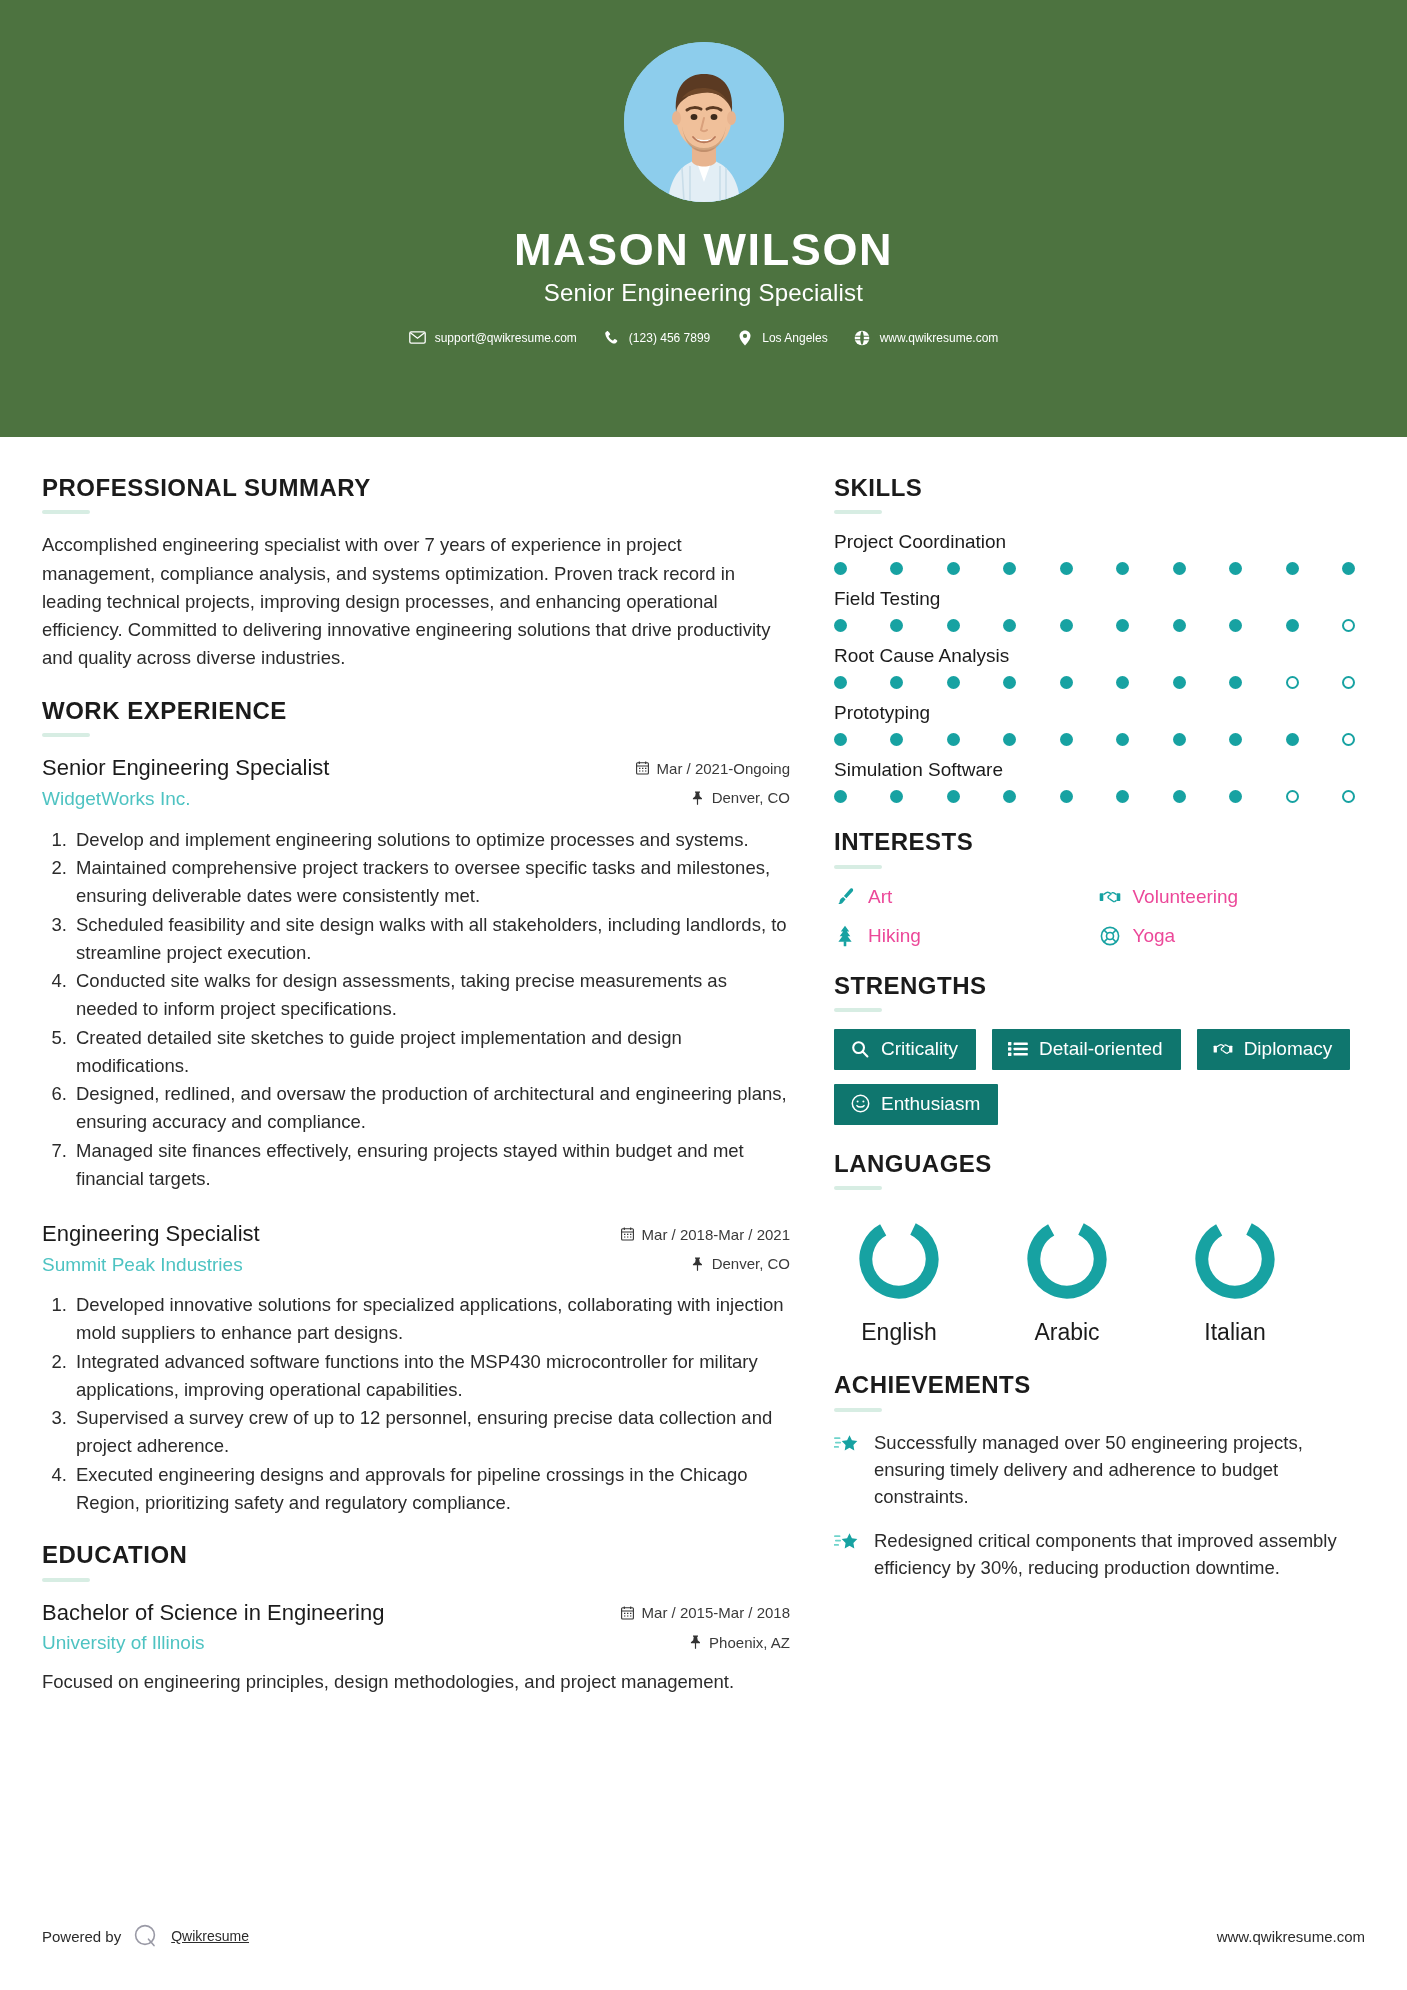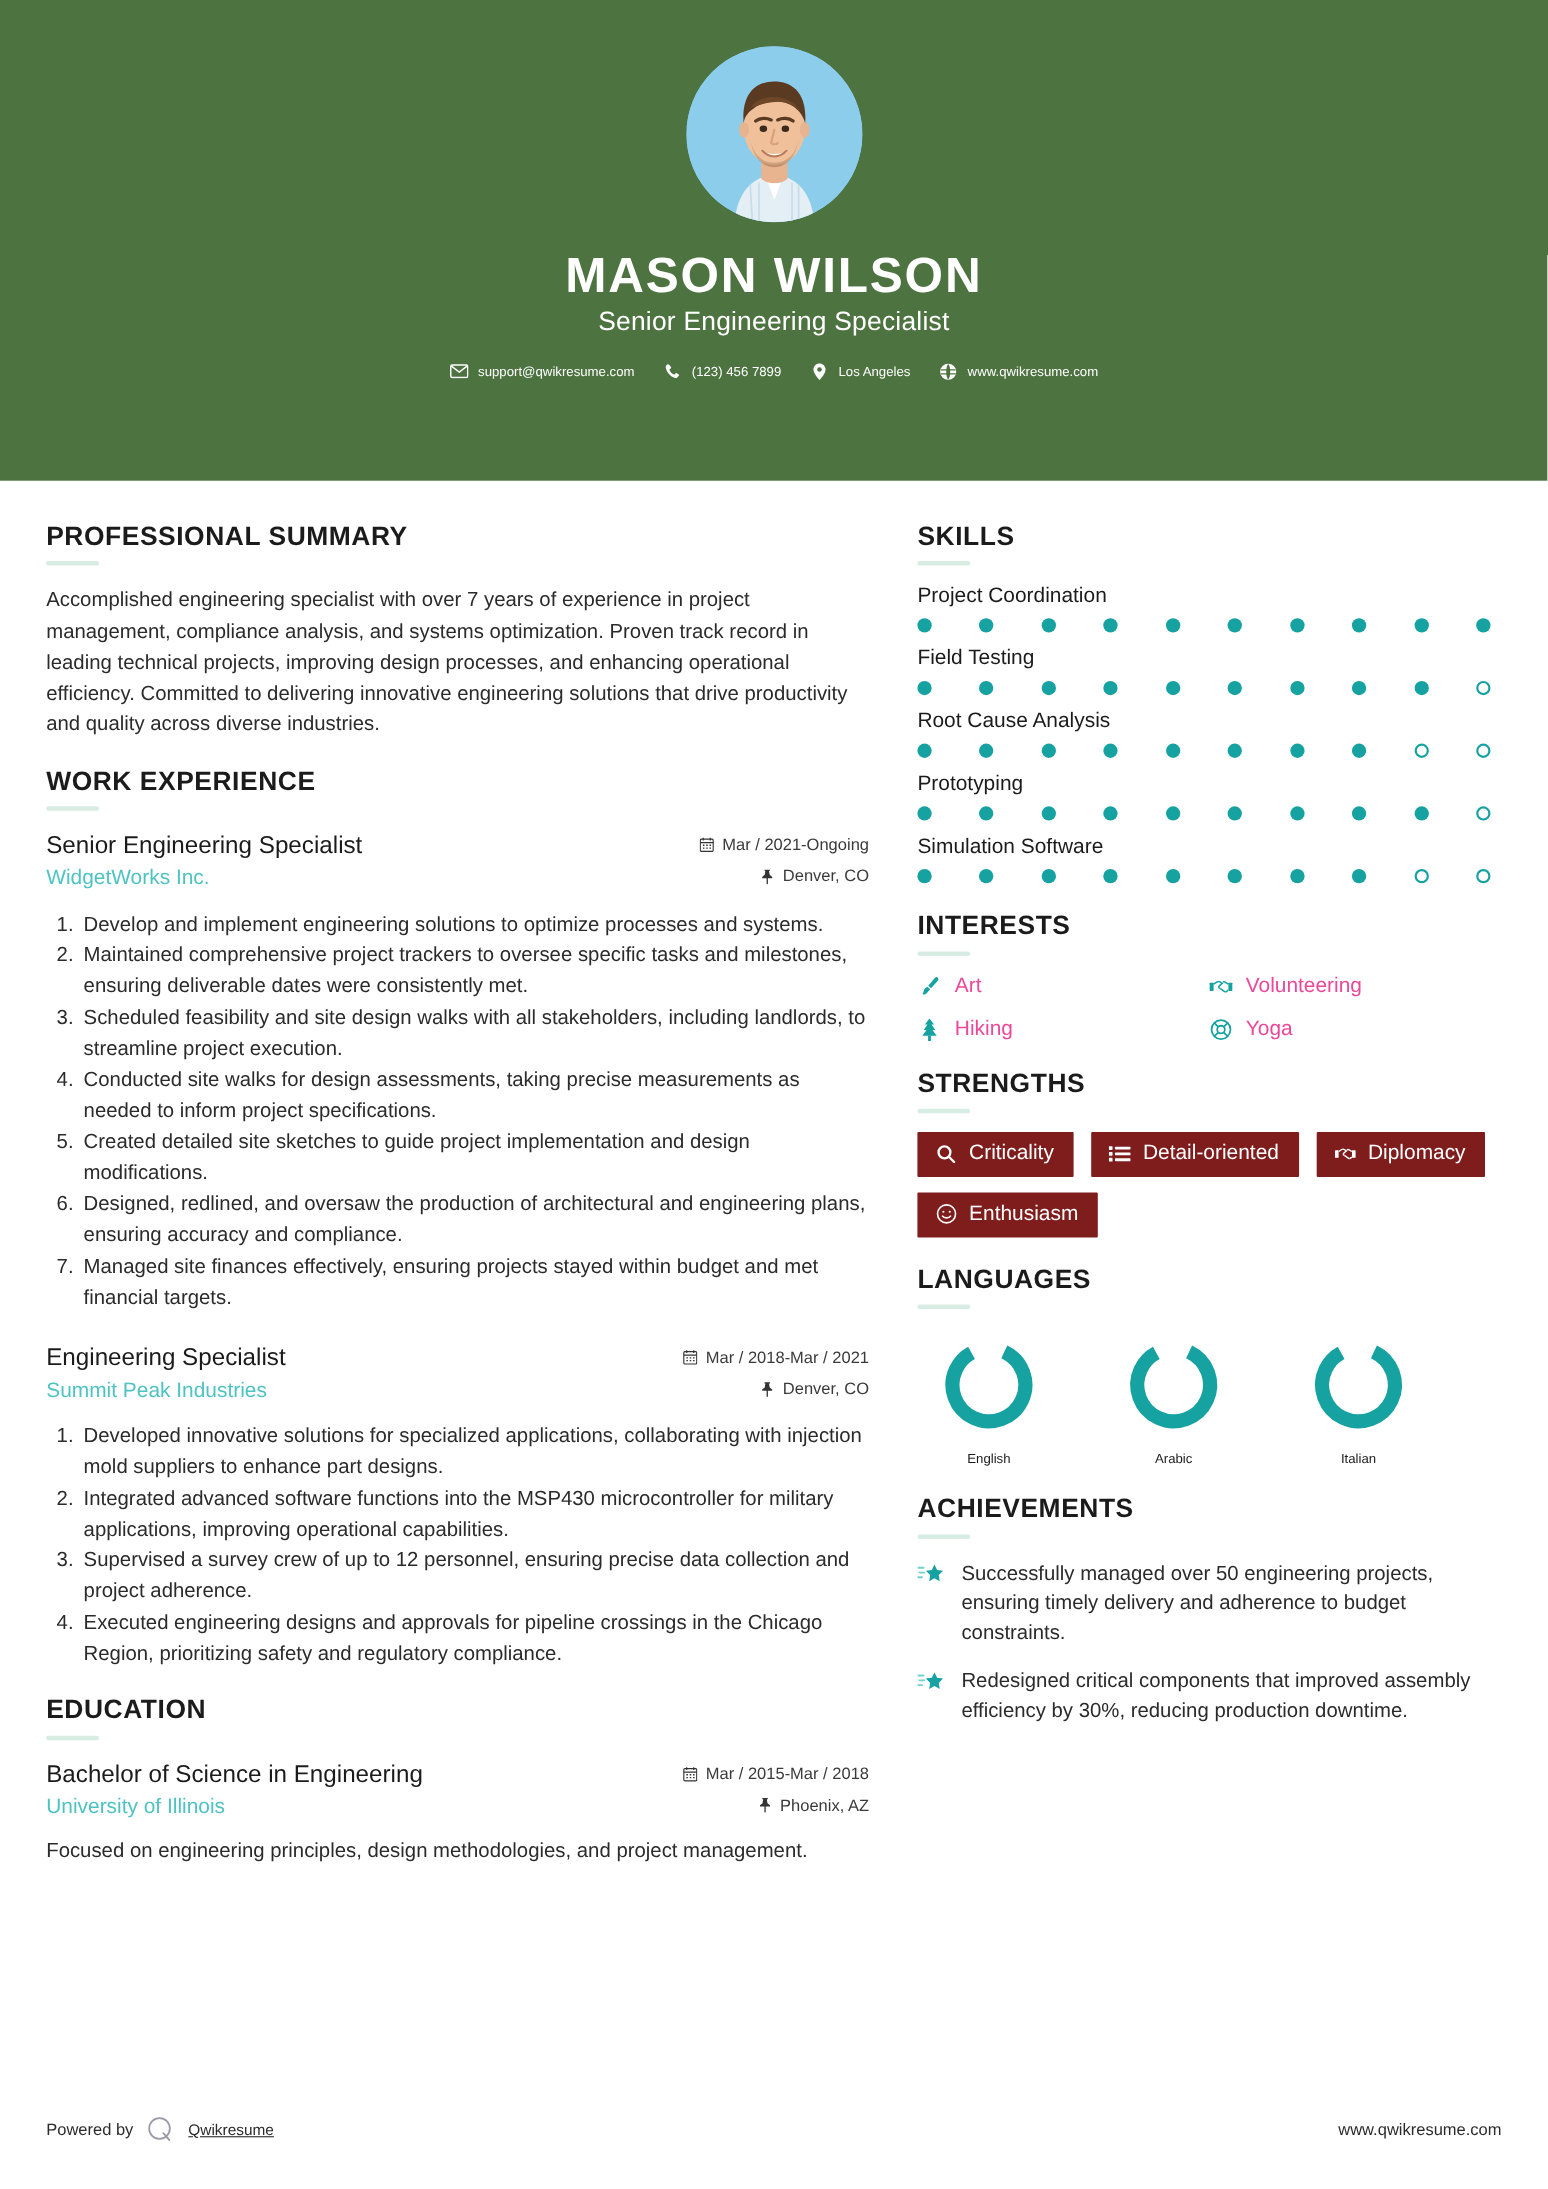--- a/index.html
+++ b/index.html
@@ -172,38 +172,38 @@
     row-gap: 17px;
     column-gap: 8px;
   }
   .interest { display: flex; align-items: center; gap: 12px; font-size: 19px; color: #ec4899; }
   .interest .ic { width: 22px; height: 22px; display:inline-flex; align-items:center; justify-content:center; flex:none; }
   .interest .ic svg { display:block; }
 
   
   .strengths-wrap { display: flex; flex-wrap: wrap; gap: 14px 16px; }
   .strength {
-    background: #7f1d1d;
+    background: #0f766e;
     color: #ffffff;
     font-size: 19px;
     padding: 9px 18px 10px 16px;
     display: inline-flex;
     align-items: center;
     gap: 11px;
     border-radius: 1px;
     line-height: 1.15;
   }
   .strength .ic { width: 20px; height: 20px; display:inline-flex; align-items:center; justify-content:center; flex:none; }
   .strength .ic svg { display:block; }
 
   
   .langs { display: flex; justify-content: flex-start; gap: 38px; padding-top: 6px; }
   .lang { width: 130px; text-align: center; }
   .lang-ring { width: 92px; height: 92px; margin: 0 auto; }
-  .lang-label { margin-top: 14px; font-size: 12px; color: #1b1b1b; }
+  .lang-label { margin-top: 14px; font-size: 23px; color: #1b1b1b; }
 
   
   .ach { display: flex; gap: 14px; margin-bottom: 16px; align-items: flex-start; }
   .ach .ic { width: 26px; height: 26px; flex: none; margin-top: 4px; display:inline-flex; }
   .ach .ic svg { display:block; }
   .ach-text { font-size: 18.5px; line-height: 1.48; color: #2b2b2b; }
 
   
   .footer {
     position: absolute;

